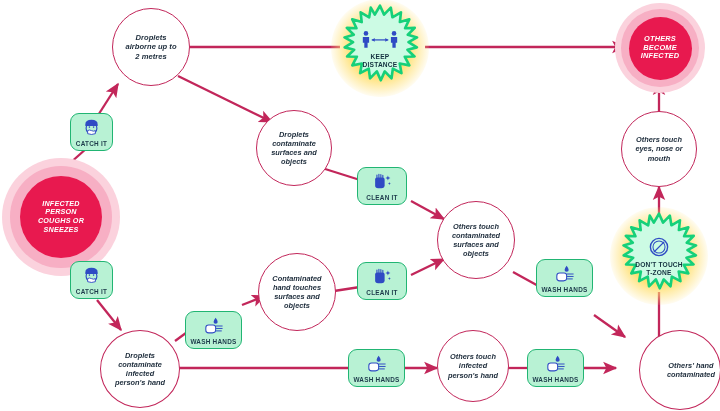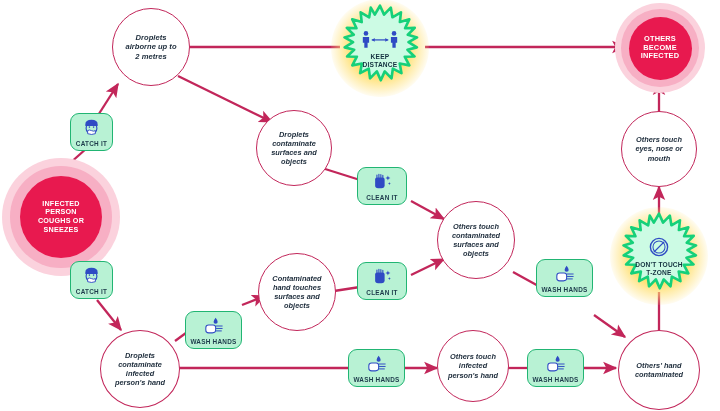--- a/index.html
+++ b/index.html
@@ -78,20 +78,21 @@
     text-align: center;
   }
   .node-terminal .lbl {
     position: relative;
     color: #ffffff;
     font-weight: bold;
     line-height: 1.2;
     letter-spacing: 0.2px;
     white-space: pre-line;
     padding: 0 2px;
+    font-style: italic;
   }
 
   
   .badge {
     position: absolute;
     background: #b8f2d4;
     border: 1.4px solid #21b573;
     border-radius: 9px;
     box-sizing: border-box;
     display: flex;
@@ -275,21 +276,21 @@
 surfaces and
 objects</span>
   </div>
 
   <div class="node-circle" style="left:437px; top:330px; width:72px; height:72px; font-size:7.4px;">
     <span class="lbl">Others touch
 infected
 person's hand</span>
   </div>
 
-  <div class="node-circle" style="left:618px; top:330px; width:82px; height:80px; font-size:7.4px;">
+  <div class="node-circle" style="left:639px; top:330px; width:82px; height:80px; font-size:7.4px;justify-content:flex-end;">
     <span class="lbl">Others' hand
 contaminated</span>
   </div>
 
   <div class="node-circle" style="left:621px; top:111px; width:76px; height:76px; font-size:7.4px;">
     <span class="lbl">Others touch
 eyes, nose or
 mouth</span>
   </div>
 

